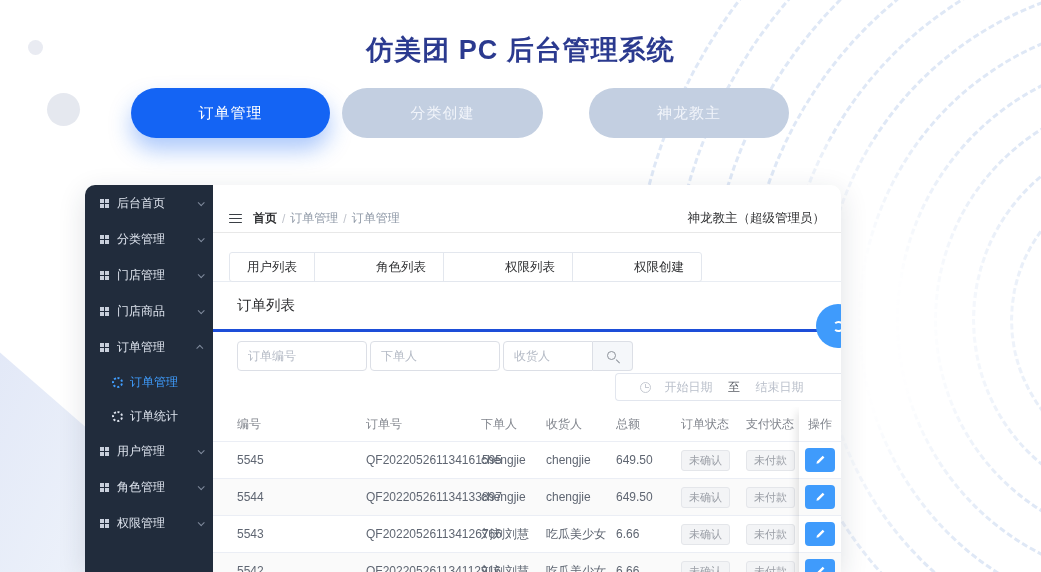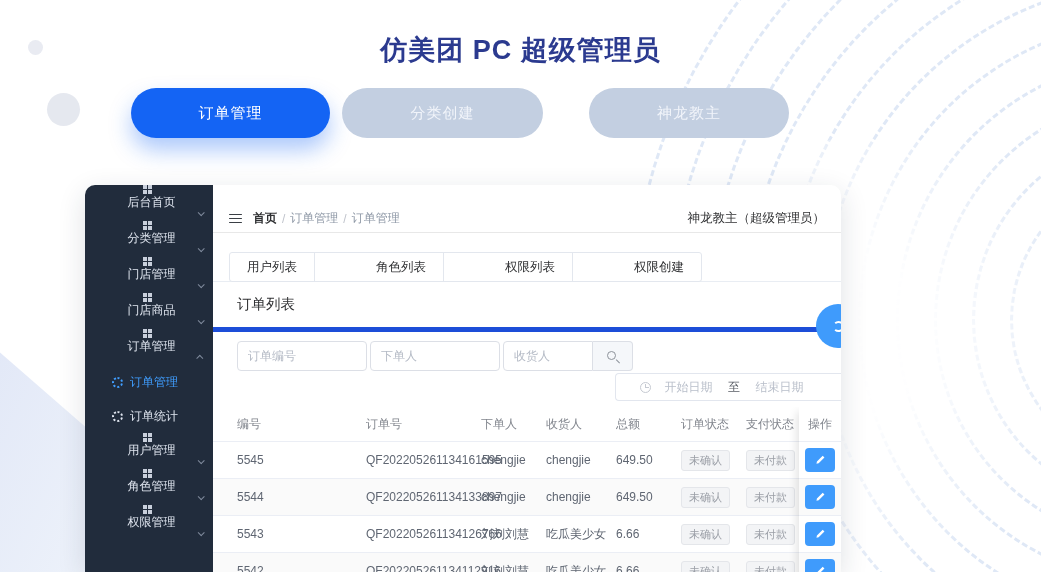--- a/index.html
+++ b/index.html
@@ -27,21 +27,21 @@
   .top-btn.g2 { left:342px; width:201px; background:#c3cfe1; color:#f1f4fa; }
   .top-btn.g3 { left:589px; width:200px; background:#c3cfe1; color:#f1f4fa; }
 
   
   .dashboard { position:absolute; left:85px; top:185px; width:756px; height:387px; z-index:3;
     display:flex; border-radius:10px 10px 0 0; overflow:hidden;
     box-shadow:0 8px 28px rgba(31,45,61,.14); background:#fff; }
 
   
   .sidebar { width:128px; flex-shrink:0; background:#212c3c; color:#dfe5ef; font-size:12px; padding-top:0; }
-  .side-item { height:36px; display:flex; align-items:center; padding:0 10px 0 15px; cursor:pointer;flex-direction:column; }
+  .side-item { height:36px; display:flex; align-items:center; padding:0 10px 0 15px; cursor:pointer; }
   .grid-icon { width:9px; height:9px; position:relative; margin-right:8px; flex-shrink:0; }
   .grid-icon i { position:absolute; left:0; top:0; width:4px; height:4px; background:#c9d0dc;
     box-shadow:5px 0 0 #c9d0dc, 0 5px 0 #c9d0dc, 5px 5px 0 #c9d0dc; }
   .chevron { margin-left:auto; width:5px; height:5px; border-right:1.4px solid #7f8a9c;
     border-bottom:1.4px solid #7f8a9c; transform:rotate(45deg) translateY(-1px); }
   .chevron.up { transform:rotate(-135deg) translateY(-1px); }
   .sub-item { height:34px; display:flex; align-items:center; padding-left:27px; cursor:pointer; color:#dfe5ef; }
   .sub-item.active { color:#409eff; }
   .gear-icon { width:7px; height:7px; border:2px dotted currentColor; border-radius:50%;
     box-sizing:content-box; margin-right:7px; flex-shrink:0; }
@@ -58,21 +58,21 @@
   .user-info { margin-left:auto; color:#303133; font-size:12.5px; }
 
   .tabs { margin:19px 16px 0; display:inline-flex; align-self:flex-start;
     border:1px solid #e3e7ee; border-radius:3px; background:#fff; position:relative; z-index:2;gap:44px; }
   .tab { padding:0 17px; line-height:28px; font-size:12.5px; color:#303133; cursor:pointer;
     border-right:1px solid #e3e7ee; white-space:nowrap; }
   .tab:last-child { border-right:none; }
 
   .panel { flex:1; border-top:1px solid #e9edf3; margin-top:-1px; display:flex; flex-direction:column; position:relative; }
   .panel-head { height:50px; flex-shrink:0; display:flex; align-items:center; padding:0 24px;
-    border-bottom:5px solid #1d4ed8; }
+    border-bottom:3px solid #1d4ed8; }
   .panel-title { font-size:14.5px; color:#303133; }
   .float-btn { position:absolute; right:-19px; top:22px; width:44px; height:44px; border-radius:50%;
     background:#3f9bfc; z-index:6; border:none; cursor:pointer; display:flex; align-items:center; justify-content:center; }
   .float-btn .ring { width:11px; height:11px; border:2px solid #fff; border-left-color:transparent;
     border-radius:50%; display:block; }
 
   .search-row { display:flex; align-items:center; padding:9px 24px 0; }
   .search-row input { height:30px; border:1px solid #dcdfe6; border-radius:4px; padding:12px 10px;
     font-size:12px; color:#606266; outline:none; font-family:inherit; }
   .search-row input::placeholder { color:#b4bac5; }
@@ -133,21 +133,21 @@
     <div class="arc" style="left: 744px; top: -96px; width: 832px; height: 832px;"></div>
     <div class="arc" style="left: 706px; top: -134px; width: 908px; height: 908px;"></div>
     <div class="arc" style="left: 668px; top: -172px; width: 984px; height: 984px;"></div>
     <div class="arc" style="left: 630px; top: -210px; width: 1060px; height: 1060px;"></div>
   </div>
 <div class="corner-shape"></div>
 <div class="dot-small"></div>
 <div class="dot-big"></div>
 <div class="fade-overlay"></div>
 
-<h1 class="page-title">仿美团 PC 超级管理员</h1>
+<h1 class="page-title">仿美团 PC 后台管理系统</h1>
 <button class="top-btn active">订单管理</button>
 <button class="top-btn g2">分类创建</button>
 <button class="top-btn g3">神龙教主</button>
 
 <div class="dashboard">
 
   <nav class="sidebar" id="sidebar">
       <div class="side-item">
         <span class="grid-icon">
           <i></i>

